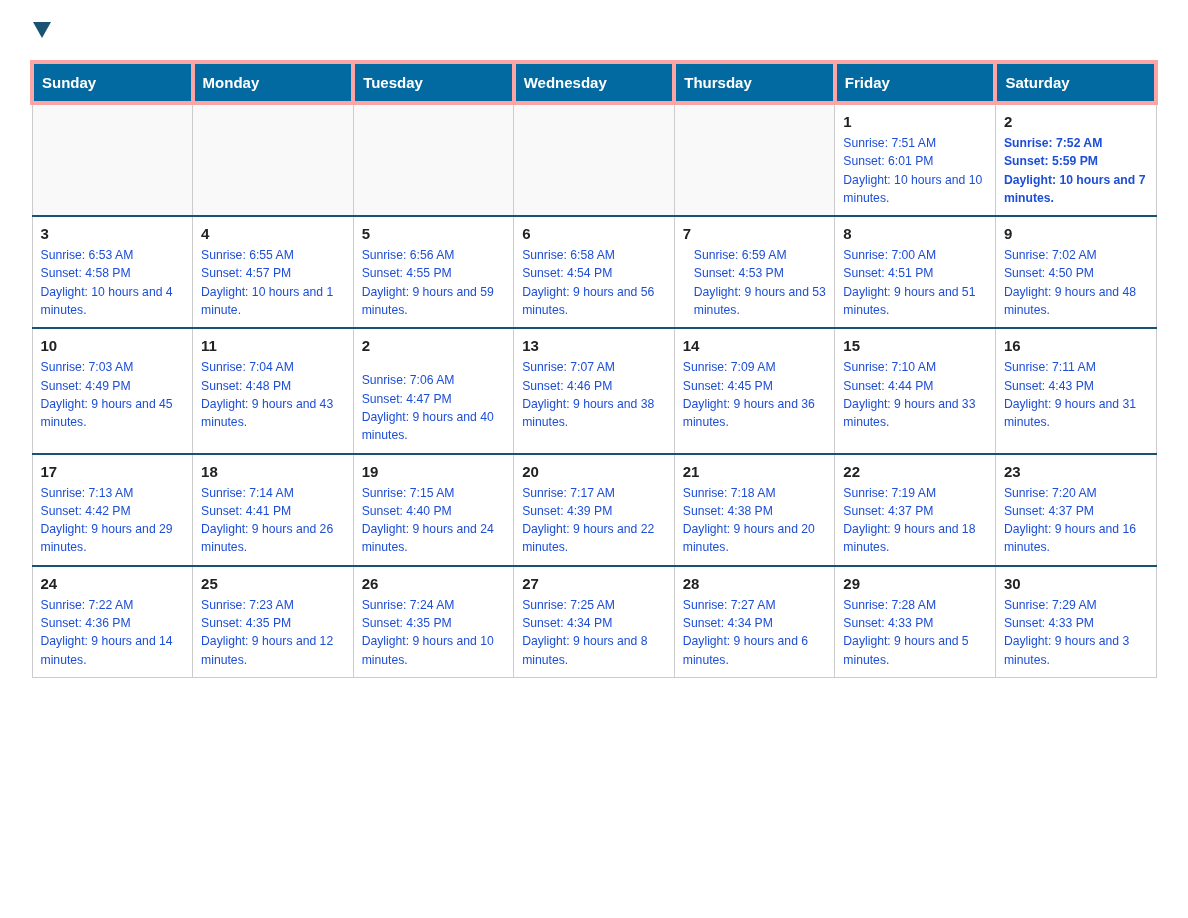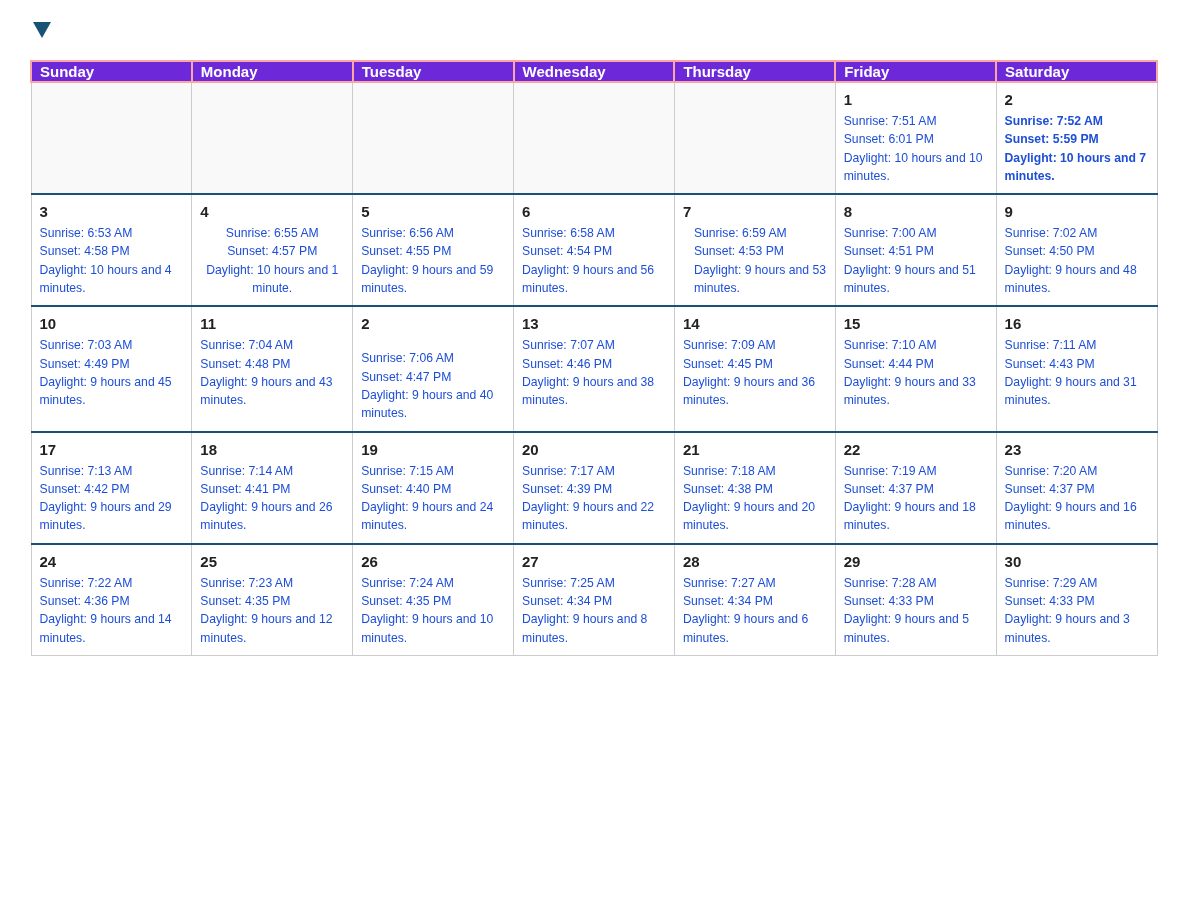--- a/index.html
+++ b/index.html
@@ -54,27 +54,27 @@
       font-size: 20px;
       color: #555;
       margin-top: 2px;
     }
     .calendar-table {
       width: 100%;
       border-collapse: collapse;
       table-layout: fixed;
     }
     .calendar-table thead tr th {
-      background-color: #6d28d9;
+      background-color: #0369a1;
       color: #fff;
       font-size: 15px;
       font-weight: bold;
-      padding: 1px 8px;
+      padding: 10px 8px;
       text-align: left;
-      border: 2px solid #fca5a5;
+      border: 4px solid #fca5a5;
     }
     .calendar-table tbody tr td {
       vertical-align: top;
       padding: 8px 8px;
       border: 1px solid #ccc;
       border-top: 2px solid #1a5276;
       font-size: 12.5px;
       color: #333;
       height: 110px;
       width: 14.28%;
@@ -149,21 +149,21 @@
       </tr>
       <tr>
         <td>
           <span class="day-number">3</span>
           <div class="day-info" style="white-space: pre-line;">Sunrise: 6:53 AM
 Sunset: 4:58 PM
 Daylight: 10 hours and 4 minutes.</div>
         </td>
         <td>
           <span class="day-number">4</span>
-          <div class="day-info" style="white-space: pre-line; text-align: center;">Sunrise: 6:55 AM
+          <div class="day-info" style="white-space: pre-line;">Sunrise: 6:55 AM
 Sunset: 4:57 PM
 Daylight: 10 hours and 1 minute.</div>
         </td>
         <td>
           <span class="day-number">5</span>
           <div class="day-info" style="white-space: pre-line;">Sunrise: 6:56 AM
 Sunset: 4:55 PM
 Daylight: 9 hours and 59 minutes.</div>
         </td>
         <td>

